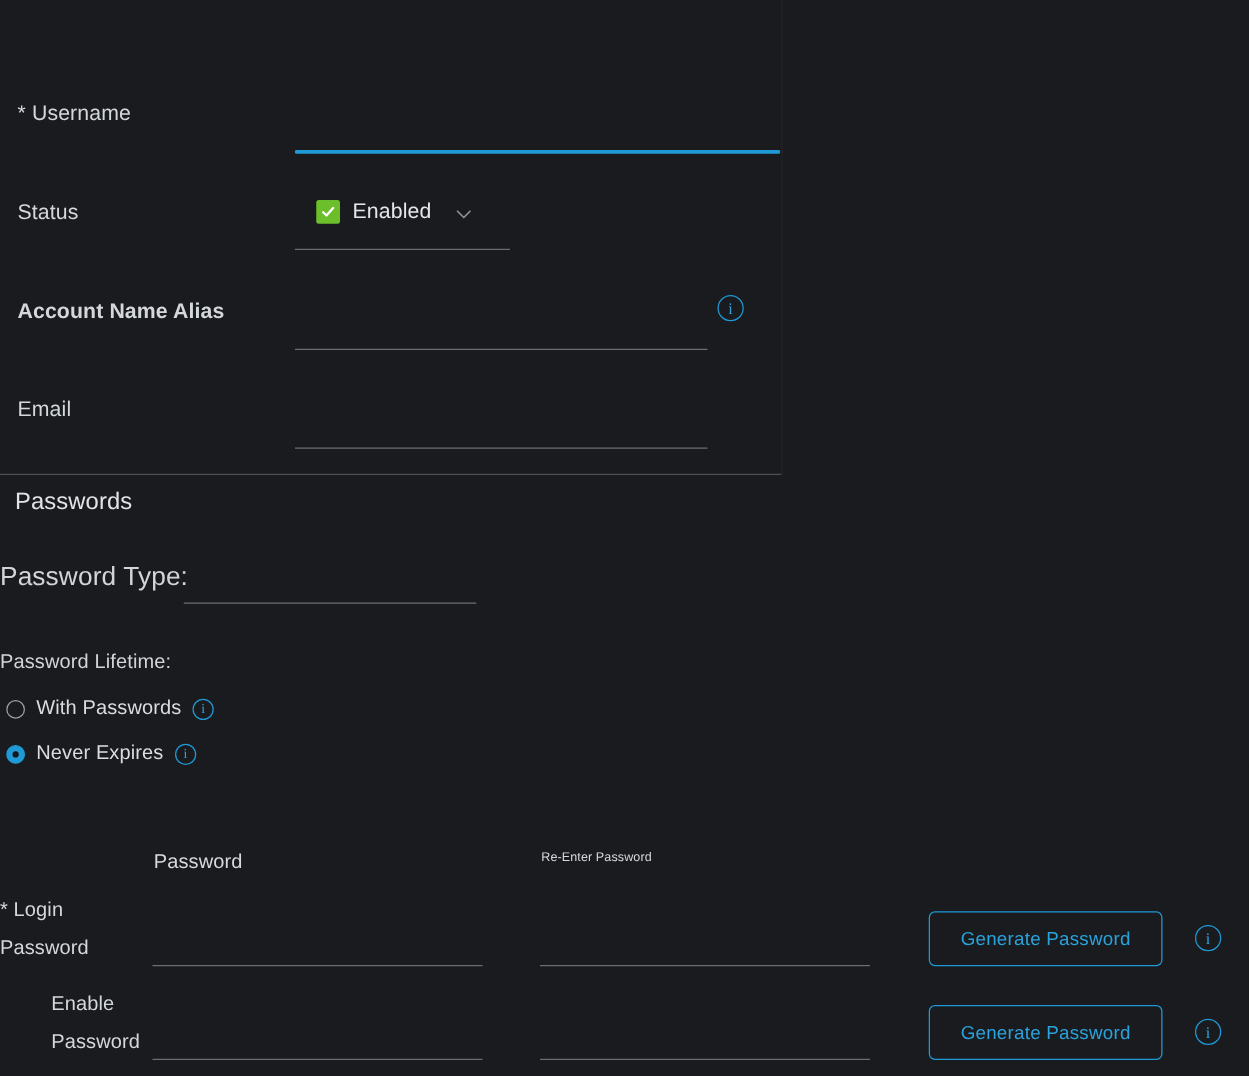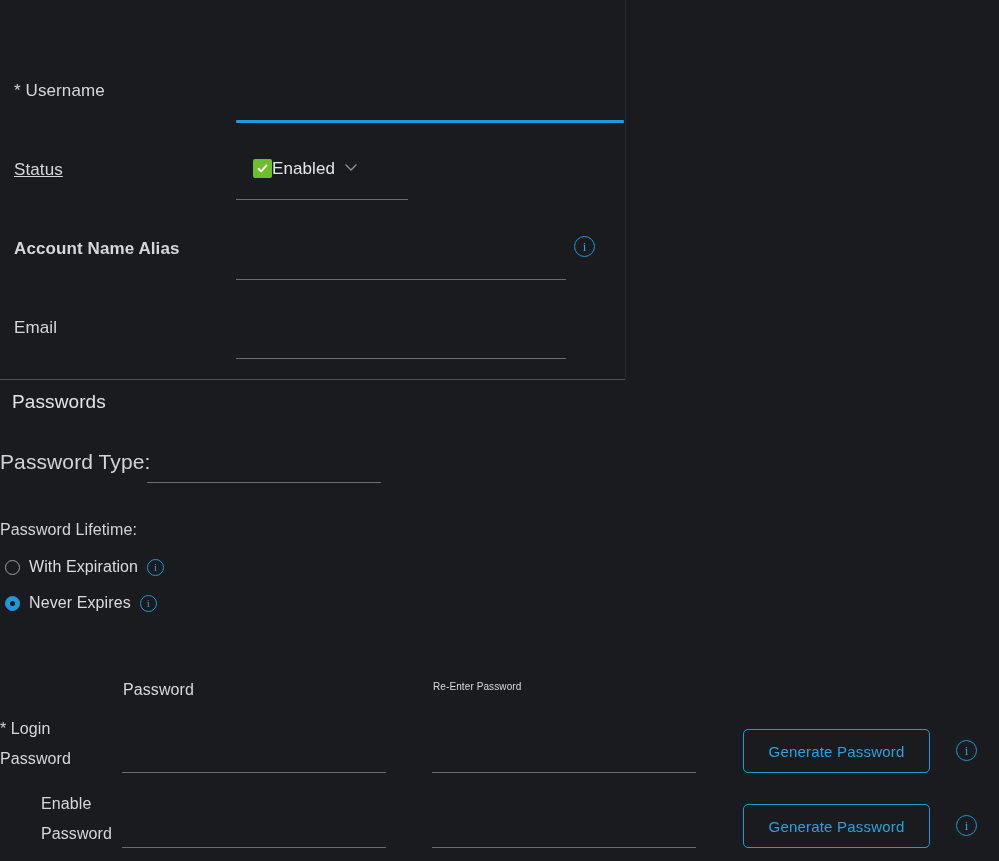--- a/index.html
+++ b/index.html
@@ -91,21 +91,22 @@
   .panel-edge {
     position: absolute;
     width: 1px;
     background: #232528;
   }
 
   
   .status-row {
     position: absolute;
     display: flex;
-    align-items: flex-start;
+    align-items: flex-end;
+    gap: 10px;
   }
   .status-checkbox {
     width: 19px;
     height: 19px;
     background: #6cbe2a;
     border-radius: 2px;
     display: flex;
     align-items: center;
     justify-content: center;
     flex: 0 0 auto;
@@ -245,21 +246,21 @@
 
 <div id="root">
 
 
   <div class="panel-edge" style="left:625px; top:0px; height:380px;"></div>
 
   <div class="lbl" style="left:14px; top:81px;text-align:right;">* Username</div>
   <input class="field-hit" style="left: 238px; top: 92px; width: 384px; height: 26px;" value="" placeholder="">
   <div class="underline-focus" style="left:236px; top:120px; width:388px;"></div>
 
-  <div class="lbl" style="left:14px; top:160px;text-decoration:underline;">Status</div>
+  <div class="lbl" style="left:14px; top:160px;">Status</div>
   <div class="status-row" style="left:253px; top:159px;">
     <span class="status-checkbox">
       <svg width="13" height="13" viewBox="0 0 13 13">
         <polyline points="2.5,6.8 5.2,9.4 10.5,3.4" fill="none" stroke="#ffffff" stroke-width="1.9" stroke-linecap="round" stroke-linejoin="round"></polyline>
       </svg>
     </span>
     <span class="status-text">Enabled</span>
     <span class="chevron-down">
       <svg width="16" height="16" viewBox="0 0 16 16">
         <polyline points="3,6 8,11 13,6" fill="none" stroke="#8d9297" stroke-width="1.4" stroke-linecap="round" stroke-linejoin="round"></polyline>
@@ -281,21 +282,21 @@
 
   <div class="lbl" style="left:12px; top:391px; font-size:19px; color:#e2e4e7;">Passwords</div>
 
   <div class="lbl-sm" style="left:0px; top:450px; font-size:21px;">Password Type:</div>
   <div class="underline" style="left:147px; top:482px; width:234px;"></div>
 
   <div class="lbl-sm" style="left:0px; top:521px; font-size:16px;">Password Lifetime:</div>
 
   <div class="radio-row" style="left:5px; top:558px;">
     <span class="radio"></span>
-    <span class="radio-label">With Expiration</span>
+    <span class="radio-label">With Passwords</span>
     <span class="info-icon inline">i</span>
   </div>
 
   <div class="radio-row" style="left:5px; top:594px;">
     <span class="radio selected"></span>
     <span class="radio-label">Never Expires</span>
     <span class="info-icon inline">i</span>
   </div>
 
   <div class="lbl-sm" style="left:123px; top:681px; font-size:16px; color:#d7dadd;">Password</div>

